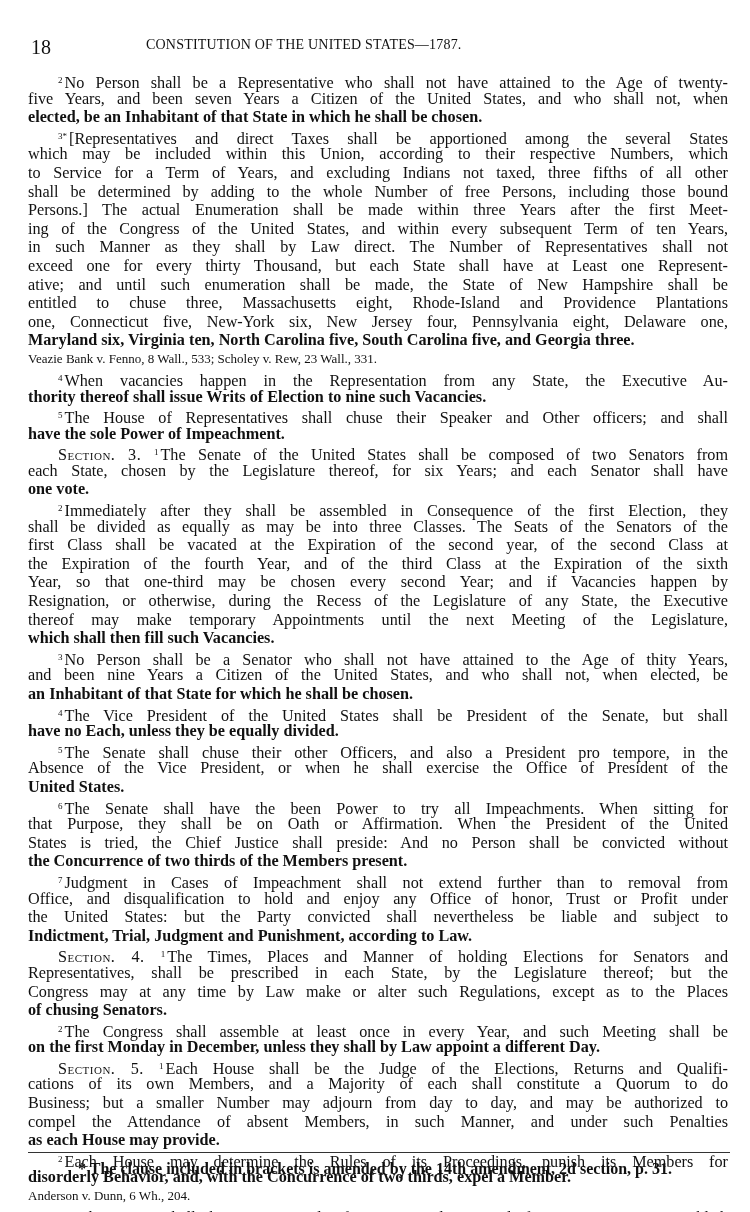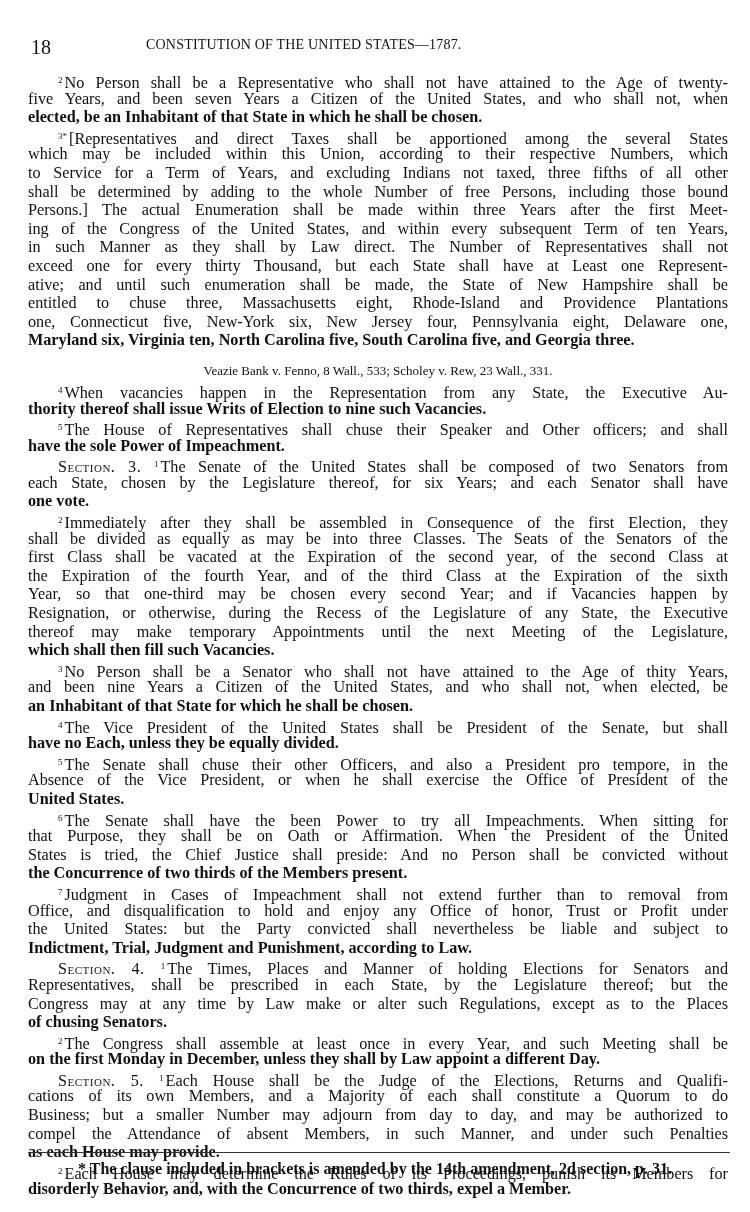--- a/index.html
+++ b/index.html
@@ -7,21 +7,21 @@
     font-family: "Liberation Serif", "DejaVu Serif", serif; color: #111; }
   .header { position: absolute; top: 36px; left: 28px; width: 700px; height: 24px; }
   .page-num { position: absolute; left: 3px; top: 0; font-size: 20px; }
   .running-title { position: absolute; left: 118px; top: 1px; font-size: 14px; letter-spacing: 0.2px; }
   .body { position: absolute; top: 71px; left: 28px; width: 700px; }
   .para { margin: 0; }
   .line { display: block; font-size: 16.2px; line-height: 18.6px; height: 18.6px;
     text-align: justify; text-align-last: justify; white-space: nowrap; overflow: visible; }
   .line.last { text-align-last: left; font-weight: bold; }
   .line.indent { padding-left: 30px; }
-  .cite { display: block; text-align: center; font-size: 13px; line-height: 16px; height: 16px; margin: 13px 0 2px 0; }
+  .cite { display: block; text-align: left; font-size: 13px; line-height: 16px; height: 16px; margin: 1px 0 2px 0; }
   sup.fn { font-size: 9px; vertical-align: 5px; margin-right: 2px; }
   .sc { font-variant: small-caps; letter-spacing: 0.5px; }
   .rule { position: absolute; left: 28px; top: 1152px; width: 702px; height: 1px;
     border-top: 1px solid #333; }
   .footnote { position: absolute; left: 0; width: 750px; top: 1160px; text-align: center;
     font-size: 16px; font-weight: bold; }
 </style>
 </head>
 <body>
 

